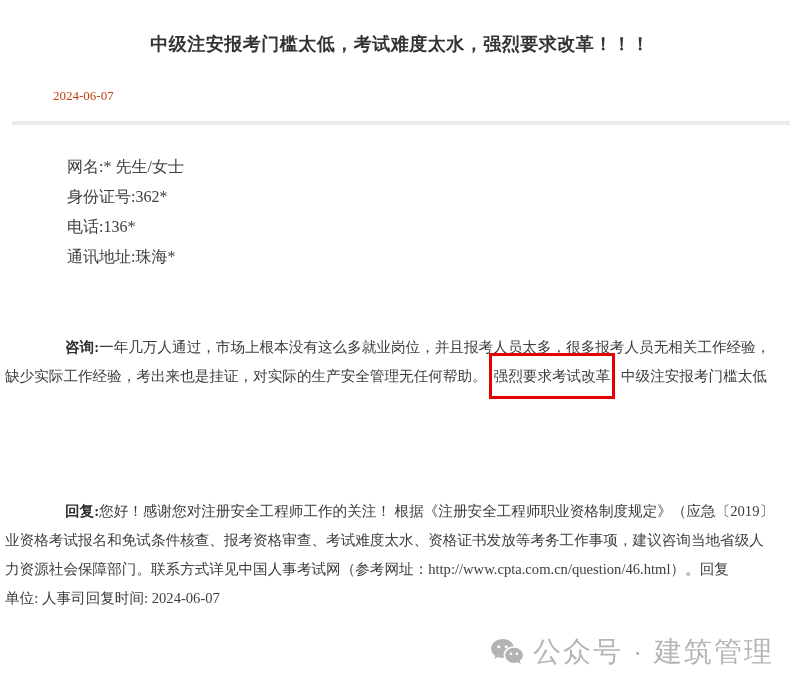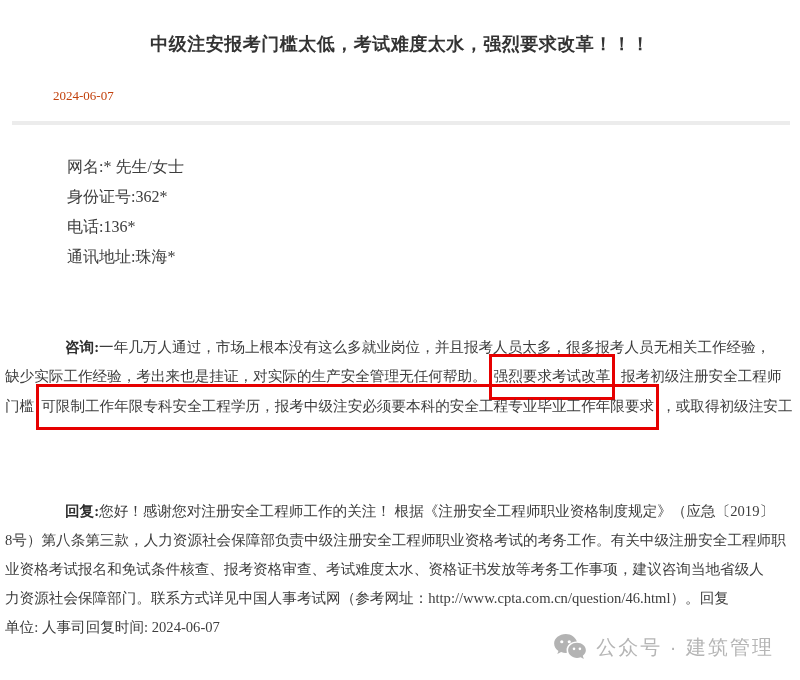--- a/index.html
+++ b/index.html
@@ -26,30 +26,30 @@
     position:absolute;left:5px;right:0;
     font-size:14.6px;line-height:29px;color:#3d3d3d;
   }
   .consult{top:333px;}
   .reply{top:497px;}
   .para-line{white-space:pre;}
   .indented{padding-left:60px;}
   .para-label{font-weight:700;color:#2e2e2e;}
   .redbox{
     border:3px solid var(--box-color,#e60000);
-    padding:12px 2px;margin:0 2px;font-family:Liberation Mono, monospace;
+    padding:12px 2px;margin:0 2px;
   }
   .gapped{}
   .watermark{
     position:absolute;top:633px;right:26px;
     display:flex;align-items:center;gap:9px;
     font-family:"Liberation Sans","DejaVu Sans",sans-serif;
   }
   .watermark-text{
-    font-size:20px;letter-spacing:2px;color:var(--wm-color,#b5b5b5);
+    font-size:28px;letter-spacing:2px;color:var(--wm-color,#b5b5b5);
   }
 </style>
 </head>
 <body>
 
 <div class="page">
 
   <h1 class="title">中级注安报考门槛太低，考试难度太水，强烈要求改革！！！</h1>
 
   <div class="post-date">2024-06-07</div>
@@ -58,27 +58,25 @@
 
   <div class="fields">
       <div class="field-line"><span>网名:</span><span>* 先生/女士</span></div>
       <div class="field-line"><span>身份证号:</span><span>362*</span></div>
       <div class="field-line"><span>电话:</span><span>136*</span></div>
       <div class="field-line"><span>通讯地址:</span><span>珠海*</span></div>
     </div>
 
   <div class="para consult">
       <div class="para-line indented"><span class="para-label">咨询:</span><span>一年几万人通过，市场上根本没有这么多就业岗位，并且报考人员太多，很多报考人员无相关工作经验，</span></div>
-      <div class="para-line"><span>缺少实际工作经验，考出来也是挂证，对实际的生产安全管理无任何帮助。</span><span class="redbox">强烈要求考试改革</span><span> 报考初级注册安全工程师</span></div>
-      <div class="para-line"><span>门槛</span><span class="redbox">可限制工作年限专科安全工程学历，报考中级注安必须要本科的安全工程专业毕业工作年限要求</span><span>，或取得初级注安工</span></div>
+      <div class="para-line"><span>缺少实际工作经验，考出来也是挂证，对实际的生产安全管理无任何帮助。</span><span class="redbox">强烈要求考试改革</span><span> 中级注安报考门槛太低</span></div>
     </div>
 
   <div class="para reply">
       <div class="para-line indented"><span class="para-label">回复:</span><span>您好！感谢您对注册安全工程师工作的关注！ 根据《注册安全工程师职业资格制度规定》（应急〔2019〕</span></div>
-      <div class="para-line"><span>8号）第八条第三款，人力资源社会保障部负责中级注册安全工程师职业资格考试的考务工作。有关中级注册安全工程师职</span></div>
       <div class="para-line"><span>业资格考试报名和免试条件核查、报考资格审查、考试难度太水、资格证书发放等考务工作事项，建议咨询当地省级人</span></div>
       <div class="para-line"><span>力资源社会保障部门。联系方式详见中国人事考试网（参考网址：http://www.cpta.com.cn/question/46.html）。回复</span></div>
       <div class="para-line"><span>单位: 人事司</span><span class="gapped">回复时间: 2024-06-07</span></div>
     </div>
 
   <div class="watermark">
     <svg width="34" height="28" viewBox="0 0 36 30" aria-hidden="true">
       <g fill="#b3b3b3">
         <path d="M13.5 1C6.6 1 1 5.6 1 11.2c0 3.2 1.8 6.1 4.6 8L4.4 22.6l4.1-2.2c1.6.6 3.2.9 5 .9.4 0 .9 0 1.3-.1-.3-.9-.5-1.9-.5-2.9 0-5 4.7-9.1 10.4-9.1h.6C24.2 4.7 19.3 1 13.5 1z"></path>
         <path d="M35 18.6c0-4.5-4.3-8.1-9.5-8.1S16 14.1 16 18.6s4.3 8.1 9.5 8.1c1.4 0 2.7-.3 3.9-.7l3.4 1.8-1.1-3.3c2-1.5 3.3-3.6 3.3-5.9z"></path>

